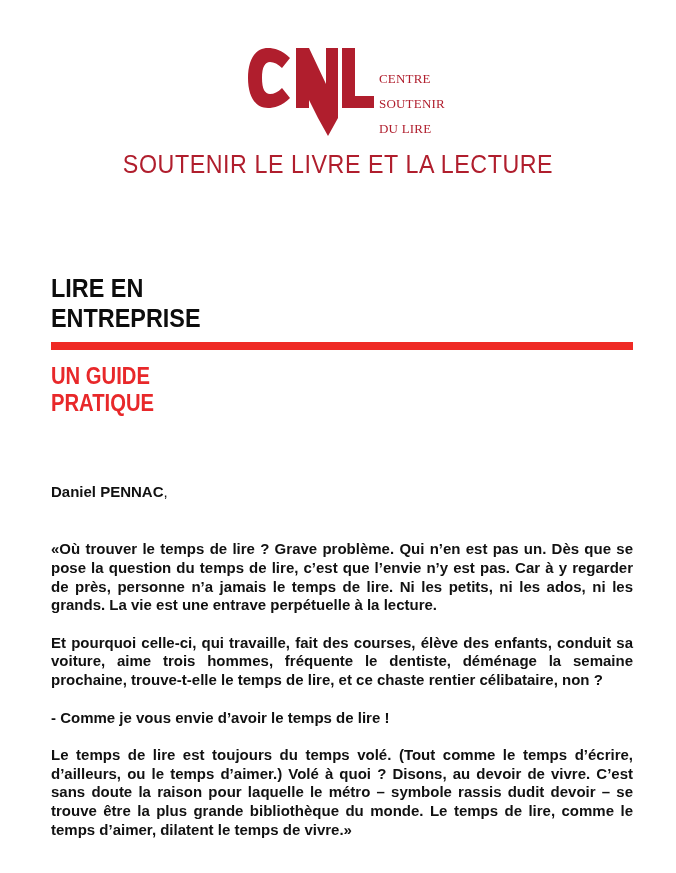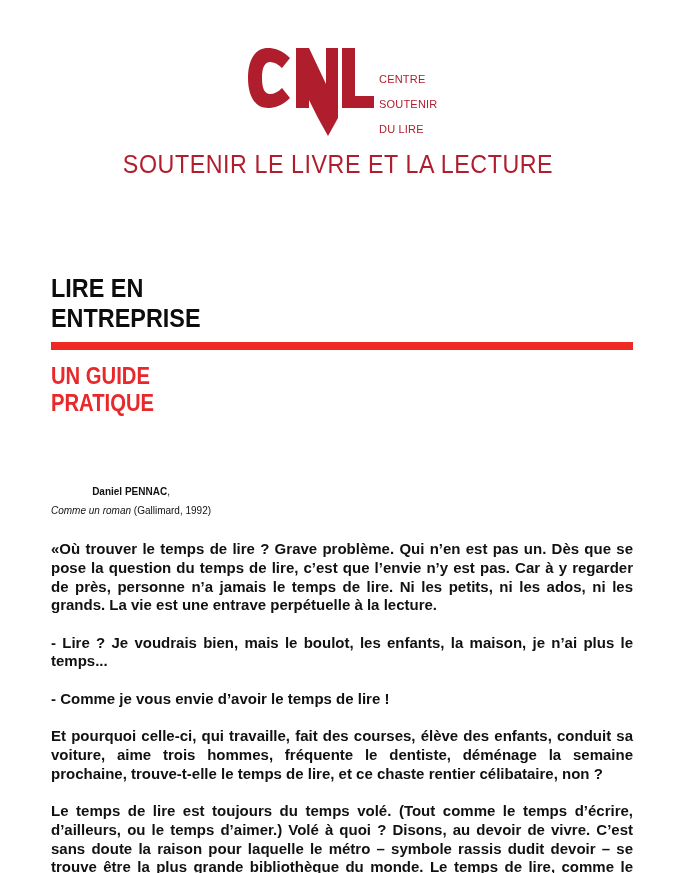--- a/index.html
+++ b/index.html
@@ -4,21 +4,21 @@
   <style>
     html, body { margin: 0; padding: 0; background: #ffffff; }
     body {
       width: 676px; height: 873px; position: relative; overflow: hidden;
       font-family: "Liberation Sans", sans-serif; color: #111;
     }
     .logo { position: absolute; left: 246px; top: 44px; width: 200px; height: 100px; }
     .logo svg { display: block; }
     .logo-text {
       position: absolute; left: 133px; top: 16px;
-      font-family: Liberation Sans, sans-serif; font-size: 11px; line-height: 12.5px;
+      font-family: Liberation Serif, serif; font-size: 13px; line-height: 12.5px;
       color: #b01e2d; letter-spacing: 0.2px; white-space: pre-line;
     }
     .tagline {
       position: absolute; left: 0; width: 676px; top: 150px; text-align: center;
       font-family: "Liberation Sans", sans-serif; font-size: 25px; color: #b01e2d;
       letter-spacing: 0.6px; transform: scaleX(0.93);
     }
     .title {
       position: absolute; left: 51px; top: 273px;
       font-size: 26px; font-weight: bold; line-height: 30px; color: #0d0d0d;
@@ -26,21 +26,21 @@
     }
     .title span { display: block; }
     .redbar { position: absolute; left: 51px; top: 342px; width: 582px; height: 8px; background: #ef2a25; }
     .subtitle {
       position: absolute; left: 51px; top: 363px;
       font-size: 23px; font-weight: bold; line-height: 27px; color: #e8282a;
       transform: scaleX(0.88); transform-origin: left top;
     }
     .subtitle span { display: block; }
     .author {
-      position: absolute; left: 51px; top: 482px; font-size: 10px; line-height: 19px; text-align: center;
+      position: absolute; left: 51px; top: 482px; font-size: 15px; line-height: 19px;
     }
     .author .name { font-weight: bold; }
     .author .work { font-style: italic; }
     .body {
       position: absolute; left: 51px; top: 540px; width: 582px;
       font-size: 15px; line-height: 18.8px; color: #111; text-align: justify;
     }
     .body p { margin: 0 0 18.5px 0; font-weight: bold; }
   </style>
 </head>
@@ -73,24 +73,20 @@
 
 <h2 class="subtitle" style="margin:0;">
   <span>UN GUIDE</span>
   <span>PRATIQUE</span>
 </h2>
 
 <div class="author">
   <div>
     <span class="name">Daniel PENNAC</span><span>,</span>
   </div>
-  <div>
-    <span class="work">Comme un roman</span><span> (Gallimard, 1992)</span>
-  </div>
 </div>
 
 <div class="body">
   <p>«Où trouver le temps de lire ? Grave problème. Qui n’en est pas un. Dès que se pose la question du temps de lire, c’est que l’envie n’y est pas. Car à y regarder de près, personne n’a jamais le temps de lire. Ni les petits, ni les ados, ni les grands. La vie est une entrave perpétuelle à la lecture.</p>
-  <p>- Lire ? Je voudrais bien, mais le boulot, les enfants, la maison, je n’ai plus le temps...</p>
+  <p>Et pourquoi celle-ci, qui travaille, fait des courses, élève des enfants, conduit sa voiture, aime trois hommes, fréquente le dentiste, déménage la semaine prochaine, trouve-t-elle le temps de lire, et ce chaste rentier célibataire, non ?</p>
   <p>- Comme je vous envie d’avoir le temps de lire !</p>
-  <p>Et pourquoi celle-ci, qui travaille, fait des courses, élève des enfants, conduit sa voiture, aime trois hommes, fréquente le dentiste, déménage la semaine prochaine, trouve-t-elle le temps de lire, et ce chaste rentier célibataire, non ?</p>
   <p>Le temps de lire est toujours du temps volé. (Tout comme le temps d’écrire, d’ailleurs, ou le temps d’aimer.) Volé à quoi ? Disons, au devoir de vivre. C’est sans doute la raison pour laquelle le métro – symbole rassis dudit devoir – se trouve être la plus grande bibliothèque du monde. Le temps de lire, comme le temps d’aimer, dilatent le temps de vivre.»</p>
 </div>
 
 </body></html>

